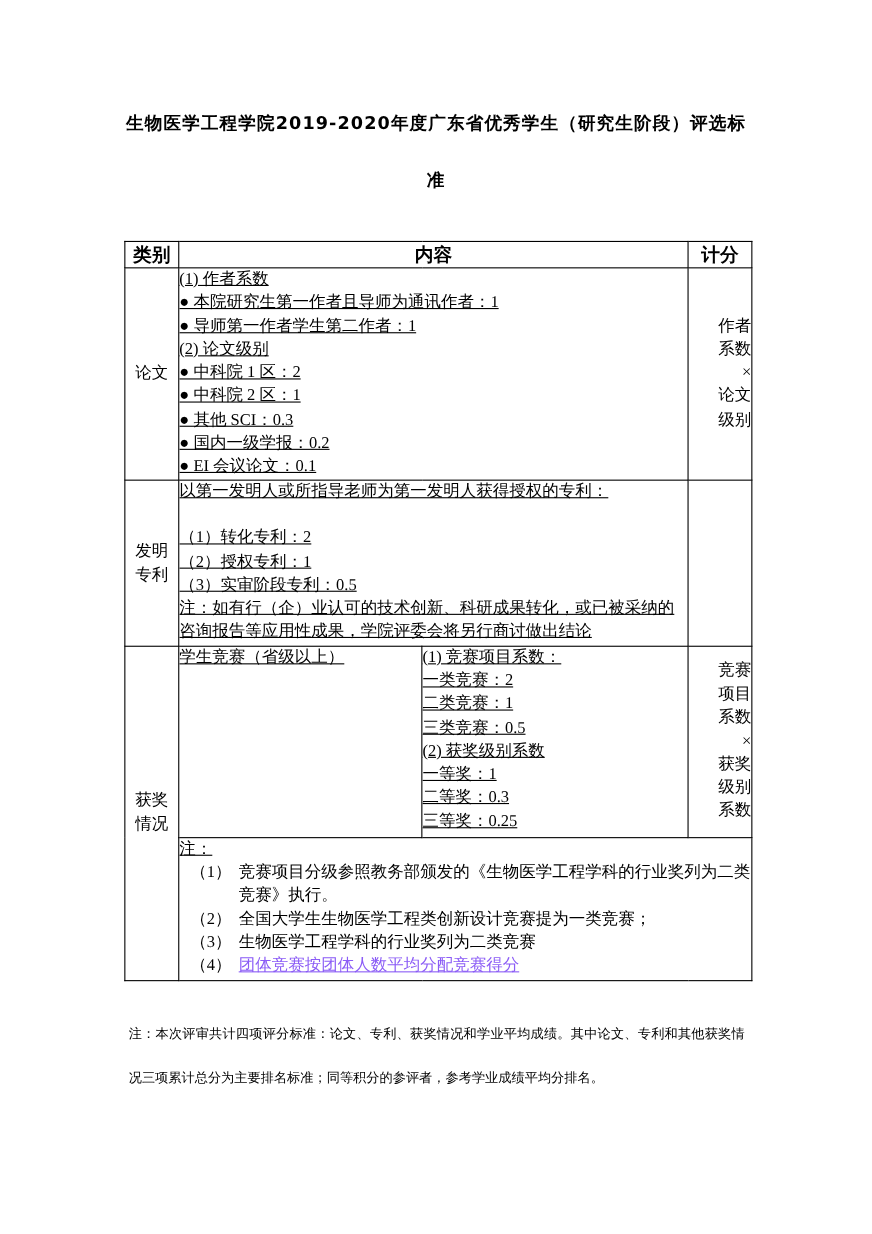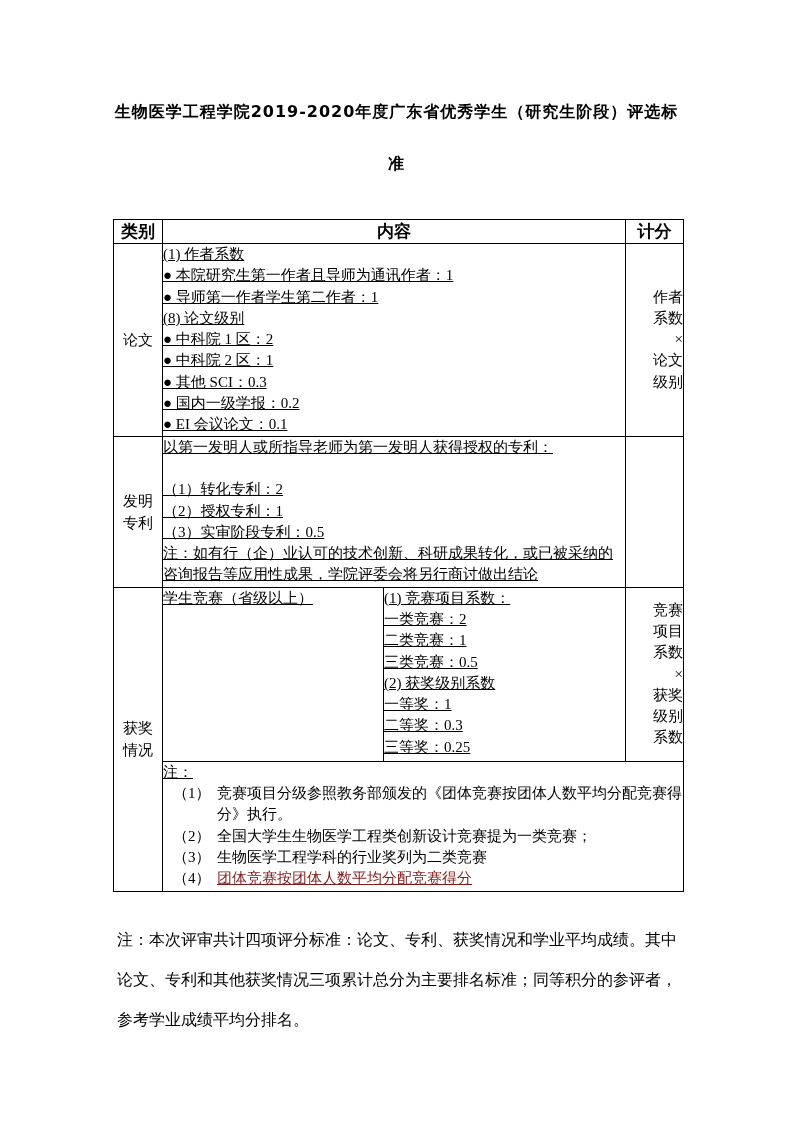--- a/index.html
+++ b/index.html
@@ -68,30 +68,30 @@
   td.note-cell {
     vertical-align: top;
     text-align: left;
     padding: 2px 7px 0 7px;
     line-height: 21.3px;
   }
   .note-item { display: flex; padding-left: 10px; }
   .note-num { flex: 0 0 44px; }
   .note-text { flex: 1 1 auto; }
   .note-link {
-    color: #7f1d1d;
+    color: #8b5cf6;
     text-decoration: underline;
     cursor: pointer;
   }
 
   
   .footer-note {
     margin: 28px 0 0 117px;
     width: 560px;
-    font-size: 16px;
+    font-size: 12px;
     line-height: 40px;
     text-align: justify;
   }
 </style>
 </head>
 <body>
 
 <div class="doc-title">生物医学工程学院2019-2020年度广东省优秀学生（研究生阶段）评选标准</div>
 
 <table class="criteria">
@@ -110,21 +110,21 @@
   </tr>
 
   <tr style="height:192px">
     <td class="cat-cell">
       <div>论文</div>
     </td>
     <td class="content-cell" colspan="2">
       <div class="cell-line">(1) 作者系数</div>
       <div class="cell-line">● 本院研究生第一作者且导师为通讯作者：1</div>
       <div class="cell-line">● 导师第一作者学生第二作者：1</div>
-      <div class="cell-line">(8) 论文级别</div>
+      <div class="cell-line">(2) 论文级别</div>
       <div class="cell-line">● 中科院 1 区：2</div>
       <div class="cell-line">● 中科院 2 区：1</div>
       <div class="cell-line">● 其他 SCI：0.3</div>
       <div class="cell-line">● 国内一级学报：0.2</div>
       <div class="cell-line">● EI 会议论文：0.1</div>
     </td>
     <td class="score-cell">
       <div class="score-line">作者</div>
       <div class="score-line">系数</div>
       <div class="score-line">×</div>
@@ -176,21 +176,21 @@
       <div class="score-line">级别</div>
       <div class="score-line">系数</div>
     </td>
   </tr>
 
   <tr style="height:130px">
     <td class="note-cell" colspan="3">
       <div class="cell-line">注：</div>
       <div class="note-item">
         <span class="note-num">（1）</span>
-        <span class="note-text">竞赛项目分级参照教务部颁发的《团体竞赛按团体人数平均分配竞赛得分》执行。</span>
+        <span class="note-text">竞赛项目分级参照教务部颁发的《生物医学工程学科的行业奖列为二类竞赛》执行。</span>
       </div>
       <div class="note-item">
         <span class="note-num">（2）</span>
         <span class="note-text">全国大学生生物医学工程类创新设计竞赛提为一类竞赛；</span>
       </div>
       <div class="note-item">
         <span class="note-num">（3）</span>
         <span class="note-text">生物医学工程学科的行业奖列为二类竞赛</span>
       </div>
       <div class="note-item">

